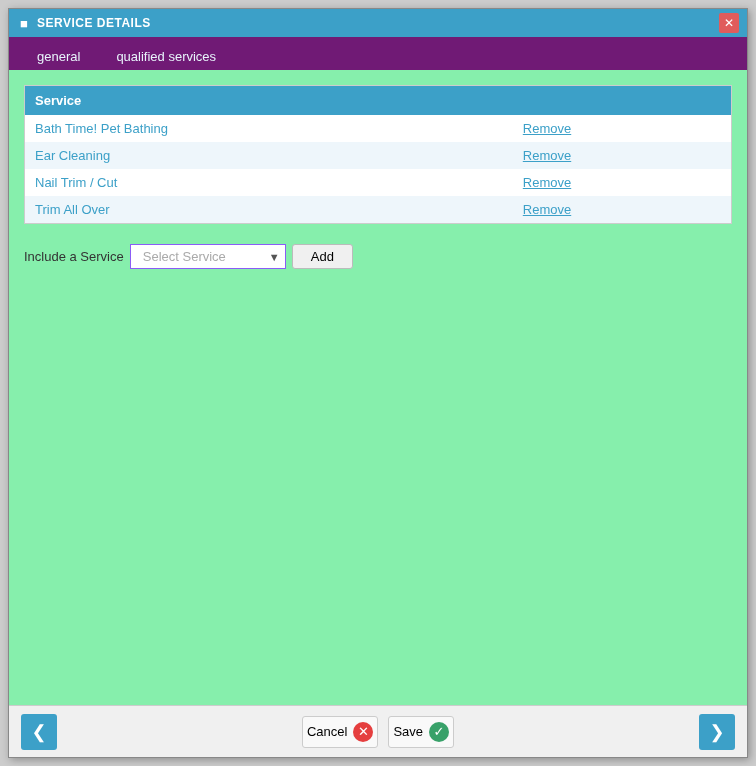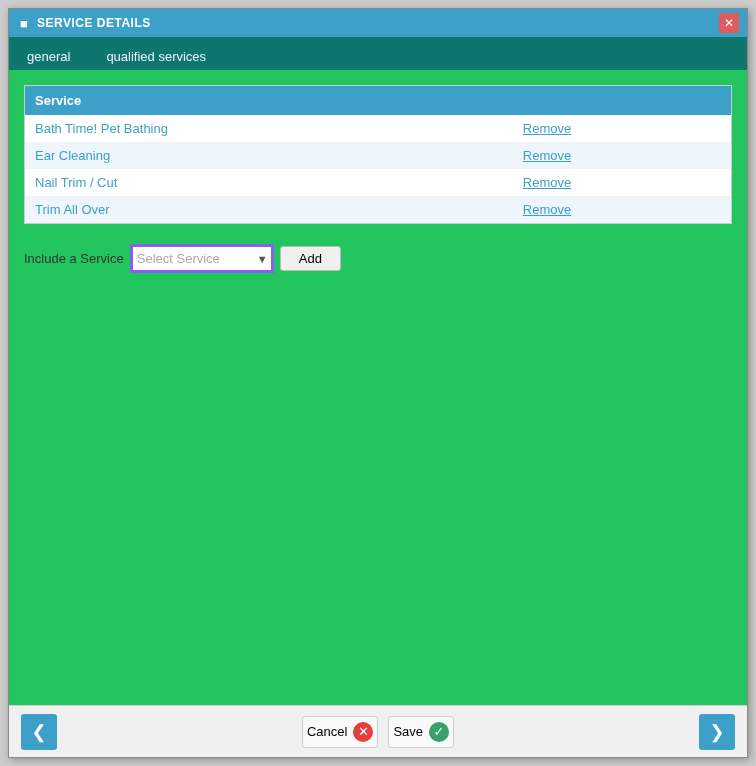--- a/index.html
+++ b/index.html
@@ -57,44 +57,44 @@
       border: none;
       color: #fff;
       font-size: 12px;
       cursor: pointer;
       display: flex;
       align-items: center;
       justify-content: center;
       border-radius: 2px;
     }
     .tab-bar {
-      background: #0f766e;
-      display: flex;
-      padding: 0 0;
+      background: #701a75;
+      display: flex;
+      padding: 0 10px;
       padding-top: 6px;
       flex-shrink: 0;
     }
     .tab {
       padding: 6px 18px;
       cursor: pointer;
       font-size: 13px;
       border-radius: 3px 3px 0 0;
       color: #e8f4fb;
       background: transparent;
       border: none;
     }
     .tab.active {
       background: #fff;
       color: #333;
       font-weight: 500;
     }
     .content {
       flex: 1;
       padding: 15px;
-      background: #22c55e;
+      background: #86efac;
       display: flex;
       flex-direction: column;
       gap: 15px;
     }
     .table-wrapper {
       border: 1px solid #ccc;
     }
     table {
       width: 100%;
       border-collapse: collapse;
@@ -143,26 +143,26 @@
       white-space: nowrap;
     }
     .select-wrapper {
       position: relative;
       display: inline-flex;
       align-items: center;
     }
     .service-select {
       appearance: none;
       -webkit-appearance: none;
-      border: 3px solid #8b5cf6;
-      padding: 4px 24px 4px 4px;
+      border: 1px solid #8b5cf6;
+      padding: 4px 24px 4px 12px;
       font-size: 13px;
       color: #aaa;
       background: #fff;
-      width: 144px;
+      width: 156px;
       cursor: pointer;
       outline: none;
     }
     .select-arrow {
       position: absolute;
       right: 6px;
       pointer-events: none;
       font-size: 11px;
       color: #555;
     }

